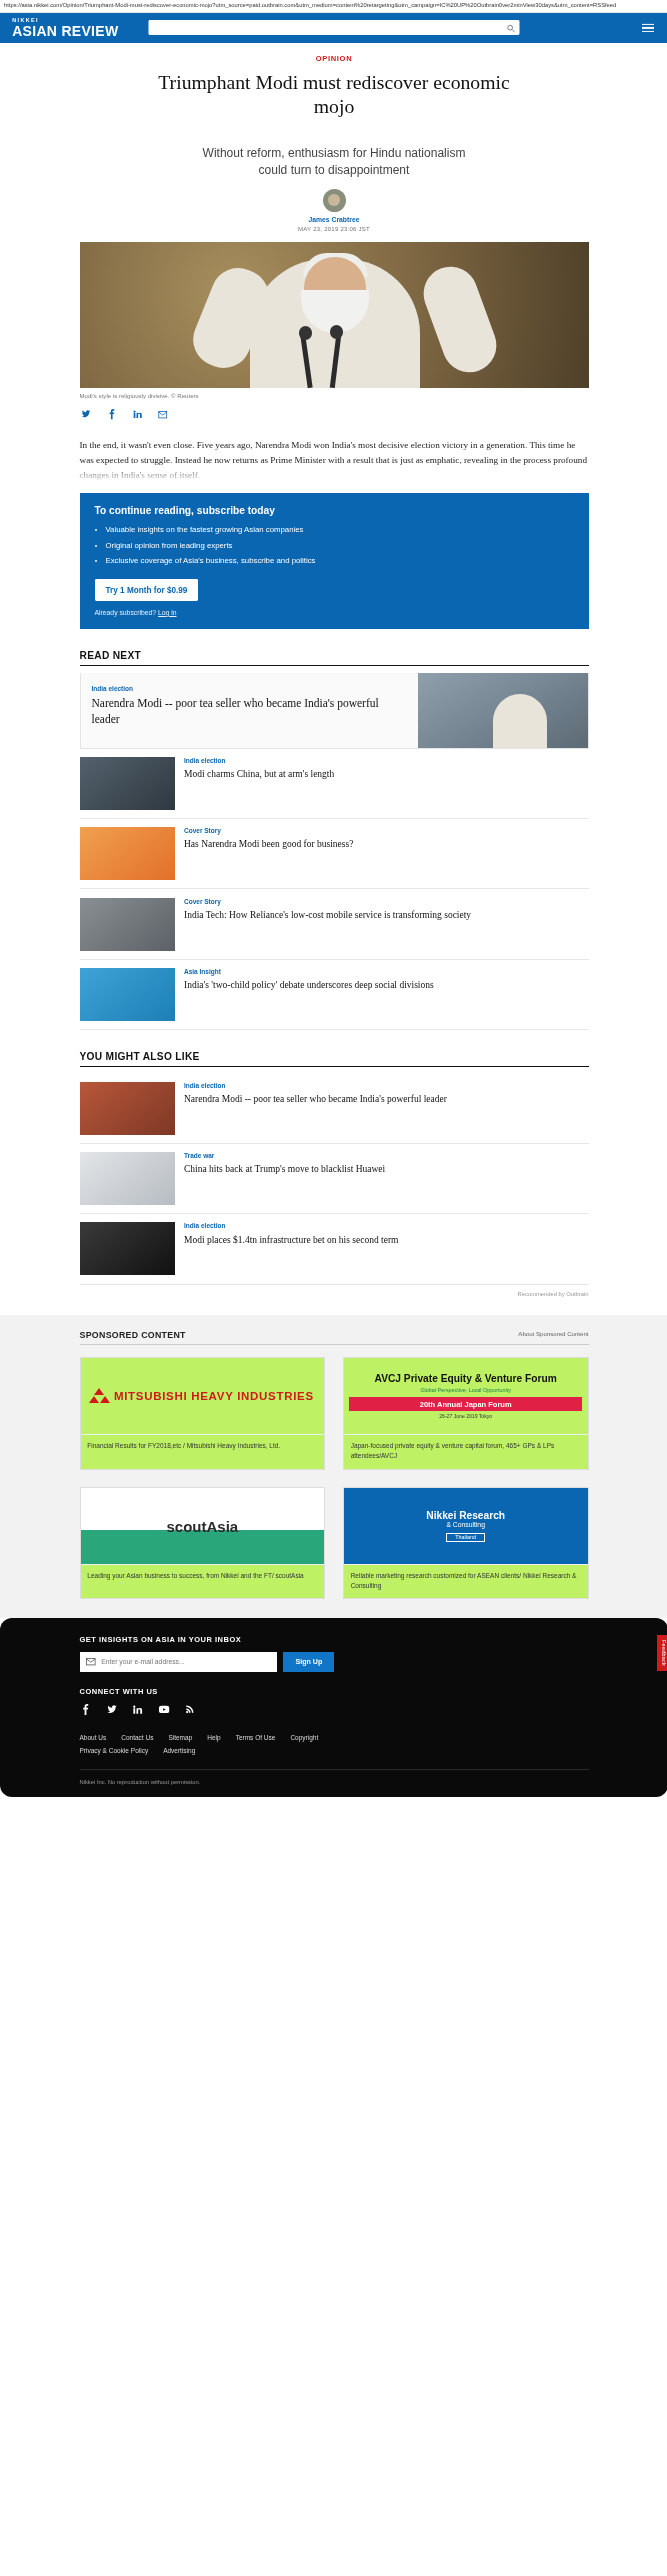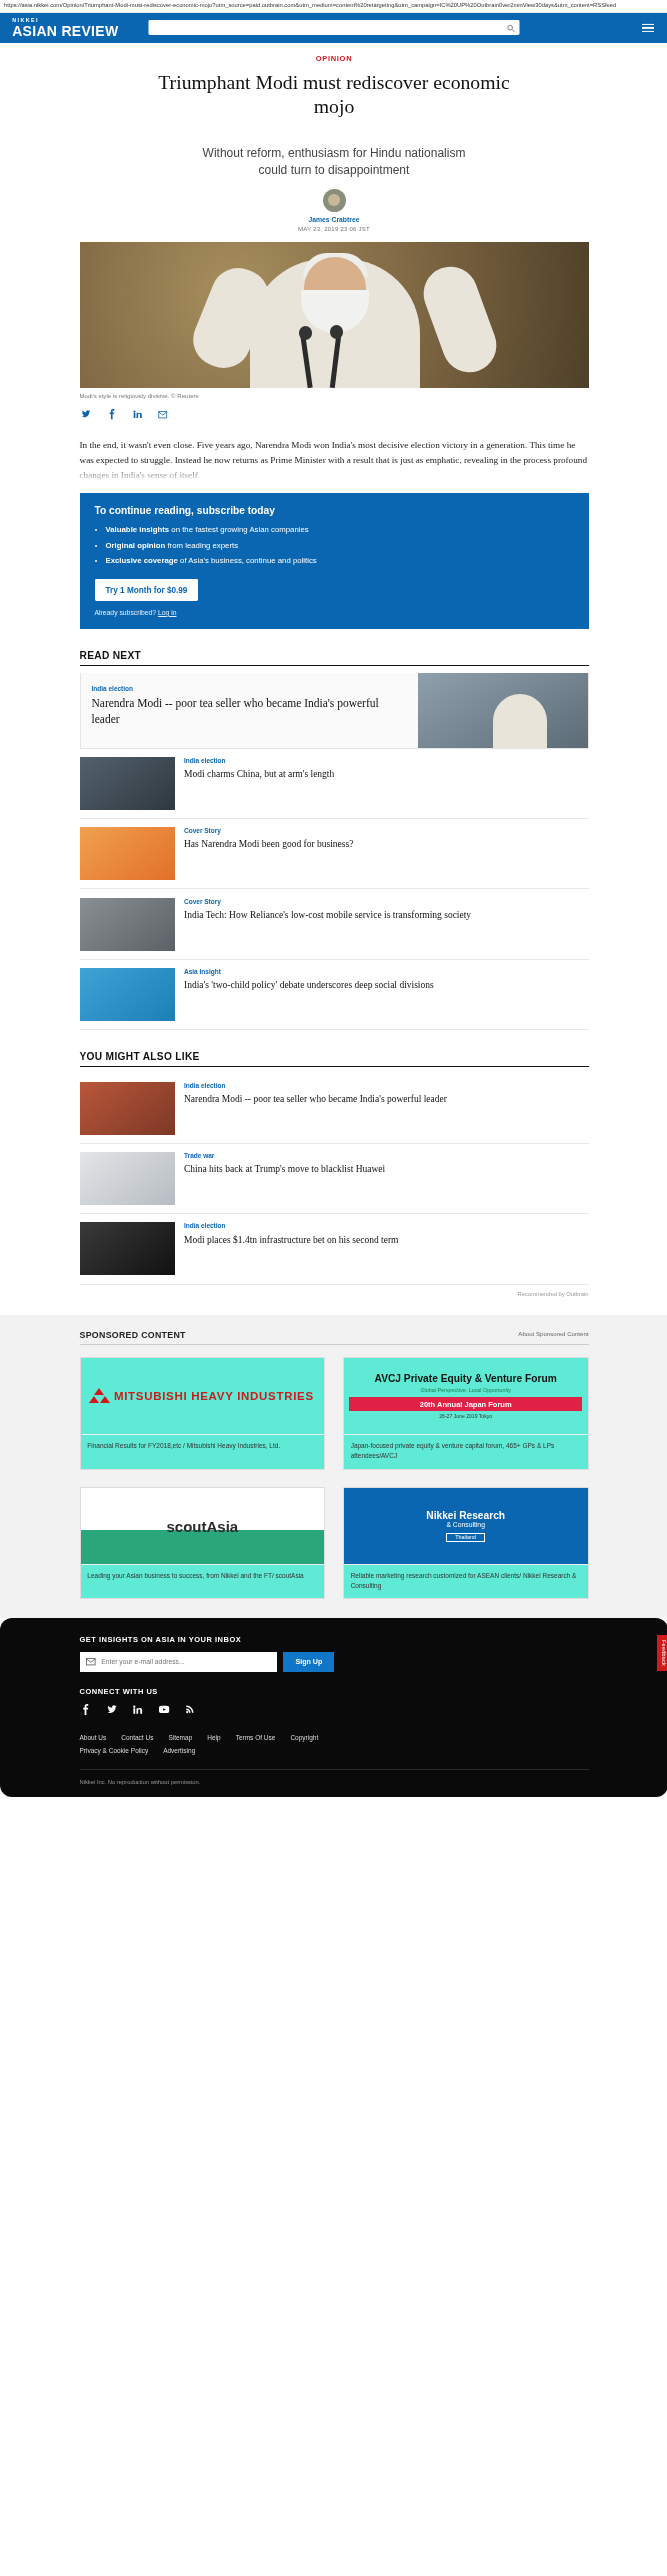--- a/index.html
+++ b/index.html
@@ -230,21 +230,21 @@
     margin: 0 0 9.5px 0;
     font-size: 10.2px;
     font-weight: bold;
   }
   .paywall ul { margin: 0; padding: 0 0 0 11px; }
   .paywall li {
     font-size: 7.8px;
     margin-bottom: 4.8px;
     line-height: 1.35;
   }
-  .paywall li b { font-weight: bold; }
+  .paywall li b { font-weight: normal; }
   .cta {
     display: inline-block;
     margin-top: 8.2px;
     background: #fff;
     color: #0b66b1;
     font-size: 8.2px;
     font-weight: bold;
     padding: 6.1px 11px;
     border-radius: 1.4px;
   }
@@ -347,21 +347,21 @@
     padding-bottom: 4.1px;
   }
   .sp-head .t { font-size: 8.8px; font-weight: bold; letter-spacing: 0.3px; }
   .sp-head .a { font-size: 6.1px; color: #666; }
   .sp-grid {
     display: grid;
     grid-template-columns: 1fr 1fr;
     gap: 17.7px;
     margin-top: 12.2px;
   }
-  .sp-card { background: #5eead4; border: 0.7px solid #ddd; }
+  .sp-card { background: #bef264; border: 0.7px solid #ddd; }
   .sp-img { height: 76px; display: flex; align-items: center; justify-content: center; }
   .sp-cap { font-size: 6.5px; color: #333; padding: 6.1px 6.8px 8.2px; line-height: 1.45; border-top: 0.7px solid #eee;}
   .mhi { color: #d01a1a; font-weight: bold; font-size: 11.5px; letter-spacing: 0.7px; display:flex; align-items:center; gap:5.4px;}
   .mhi .mark { width: 17.7px; height: 16.3px; position: relative; }
   .mhi .mark i { position:absolute; width:0; height:0; border-left:5.4px solid transparent; border-right:5.4px solid transparent; border-bottom:7.5px solid #d01a1a; }
   .mhi .mark i:nth-child(1){ left:3.4px; top:0; }
   .mhi .mark i:nth-child(2){ left:-2px; top:8.2px; }
   .mhi .mark i:nth-child(3){ left:8.8px; top:8.2px; }
   .avcj { text-align:center; width:100%; padding: 4.1px 5.4px; }
   .avcj .t1 { font-size: 10.2px; font-weight: bold; color:#111; line-height:1.15;}
@@ -490,21 +490,21 @@
   <div class="paywall">
     <h3>To continue reading, subscribe today</h3>
     <ul>
       <li>
         <b>Valuable insights</b><span> on the fastest growing Asian companies</span>
       </li>
       <li>
         <b>Original opinion</b><span> from leading experts</span>
       </li>
       <li>
-        <b>Exclusive coverage</b><span> of Asia's business, continue and politics</span>
+        <b>Exclusive coverage</b><span> of Asia's business, subscribe and politics</span>
       </li>
     </ul>
     <div class="cta">Try 1 Month for $0.99</div>
     <div class="already">
       <span>Already subscribed?</span>
       <u>Log in</u>
     </div>
   </div>
 
   <div class="section-title">READ NEXT</div>

